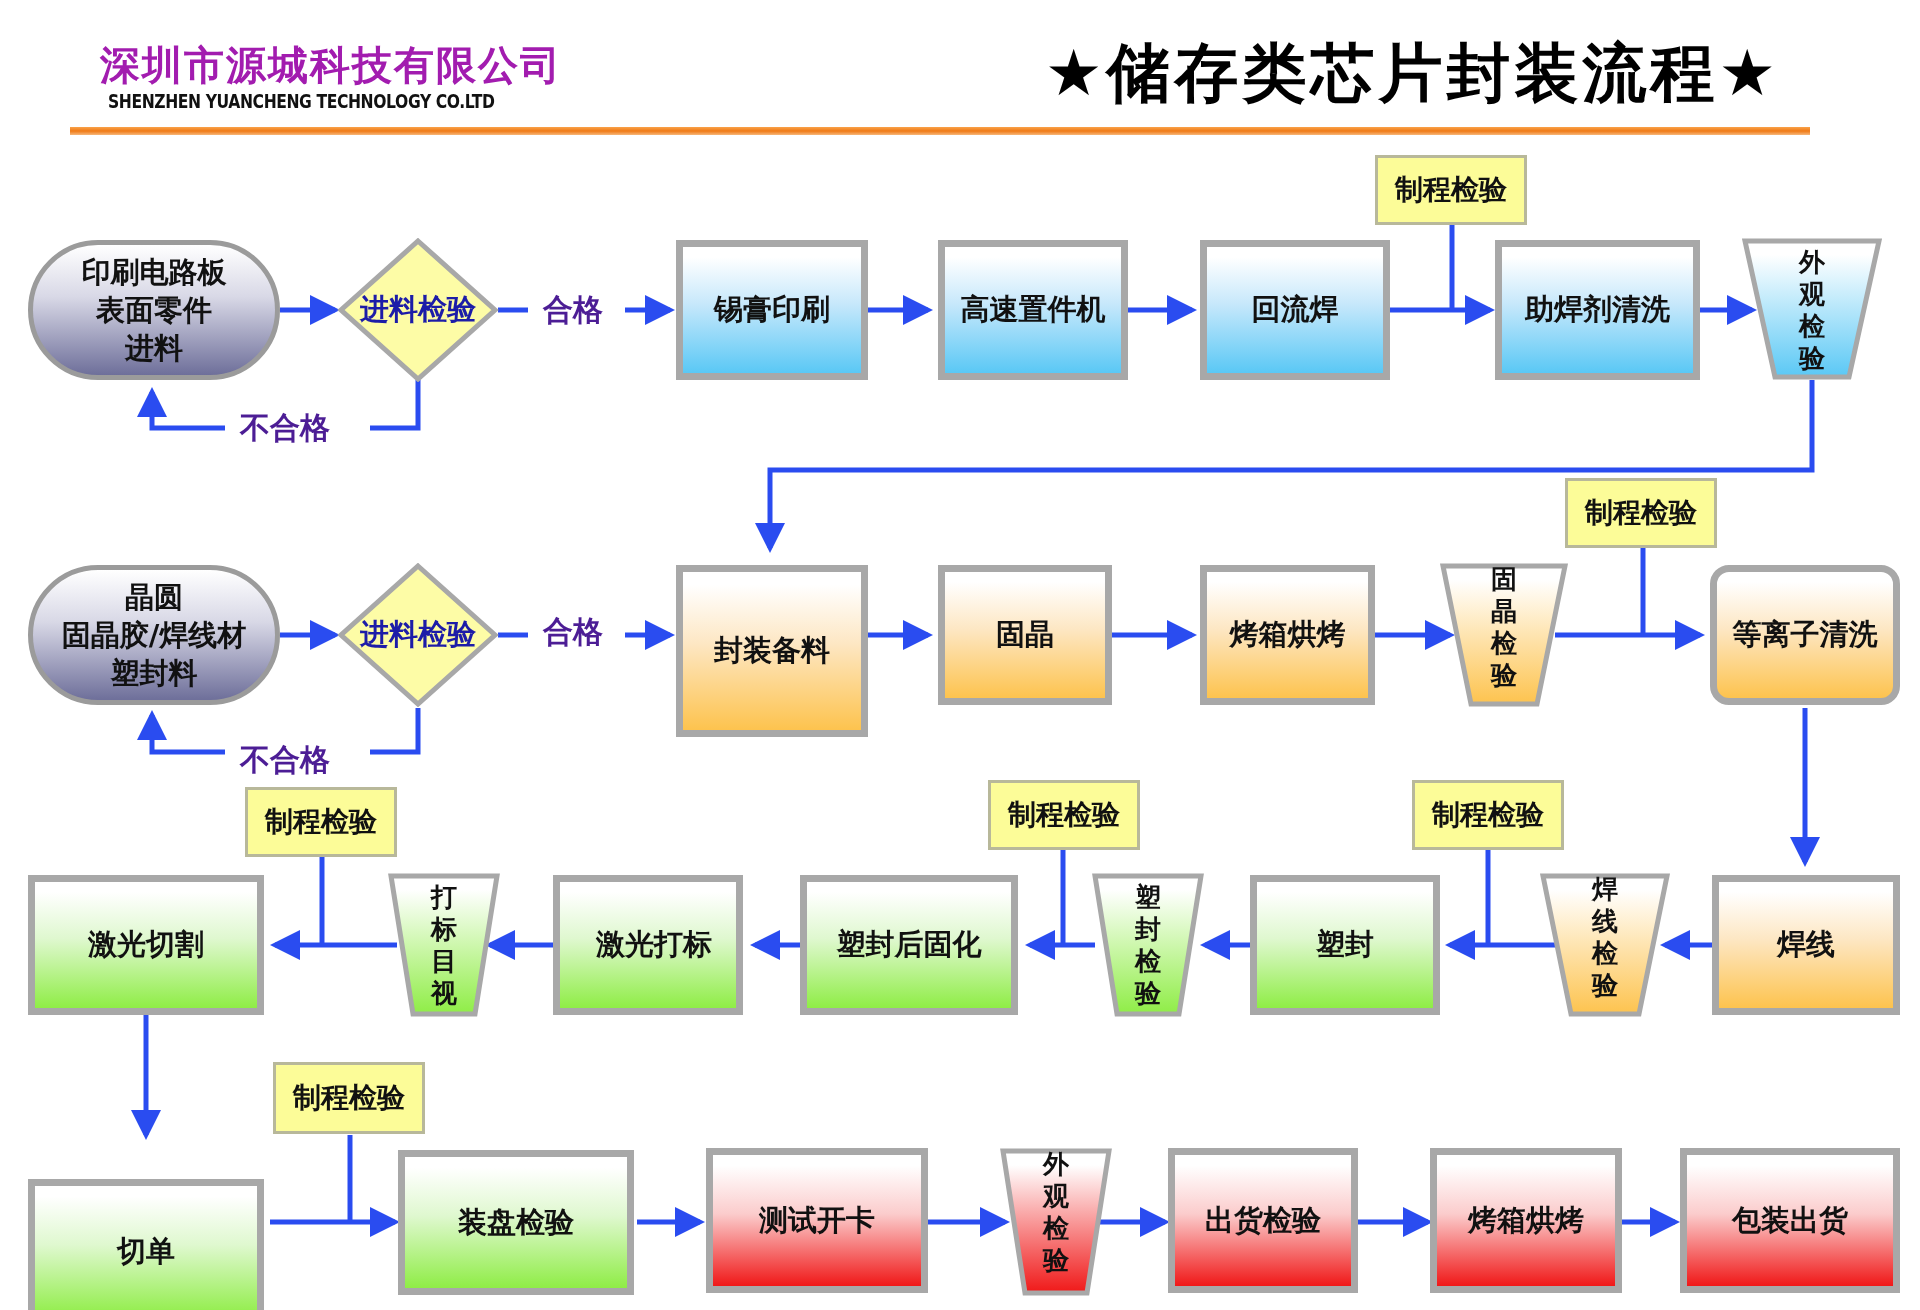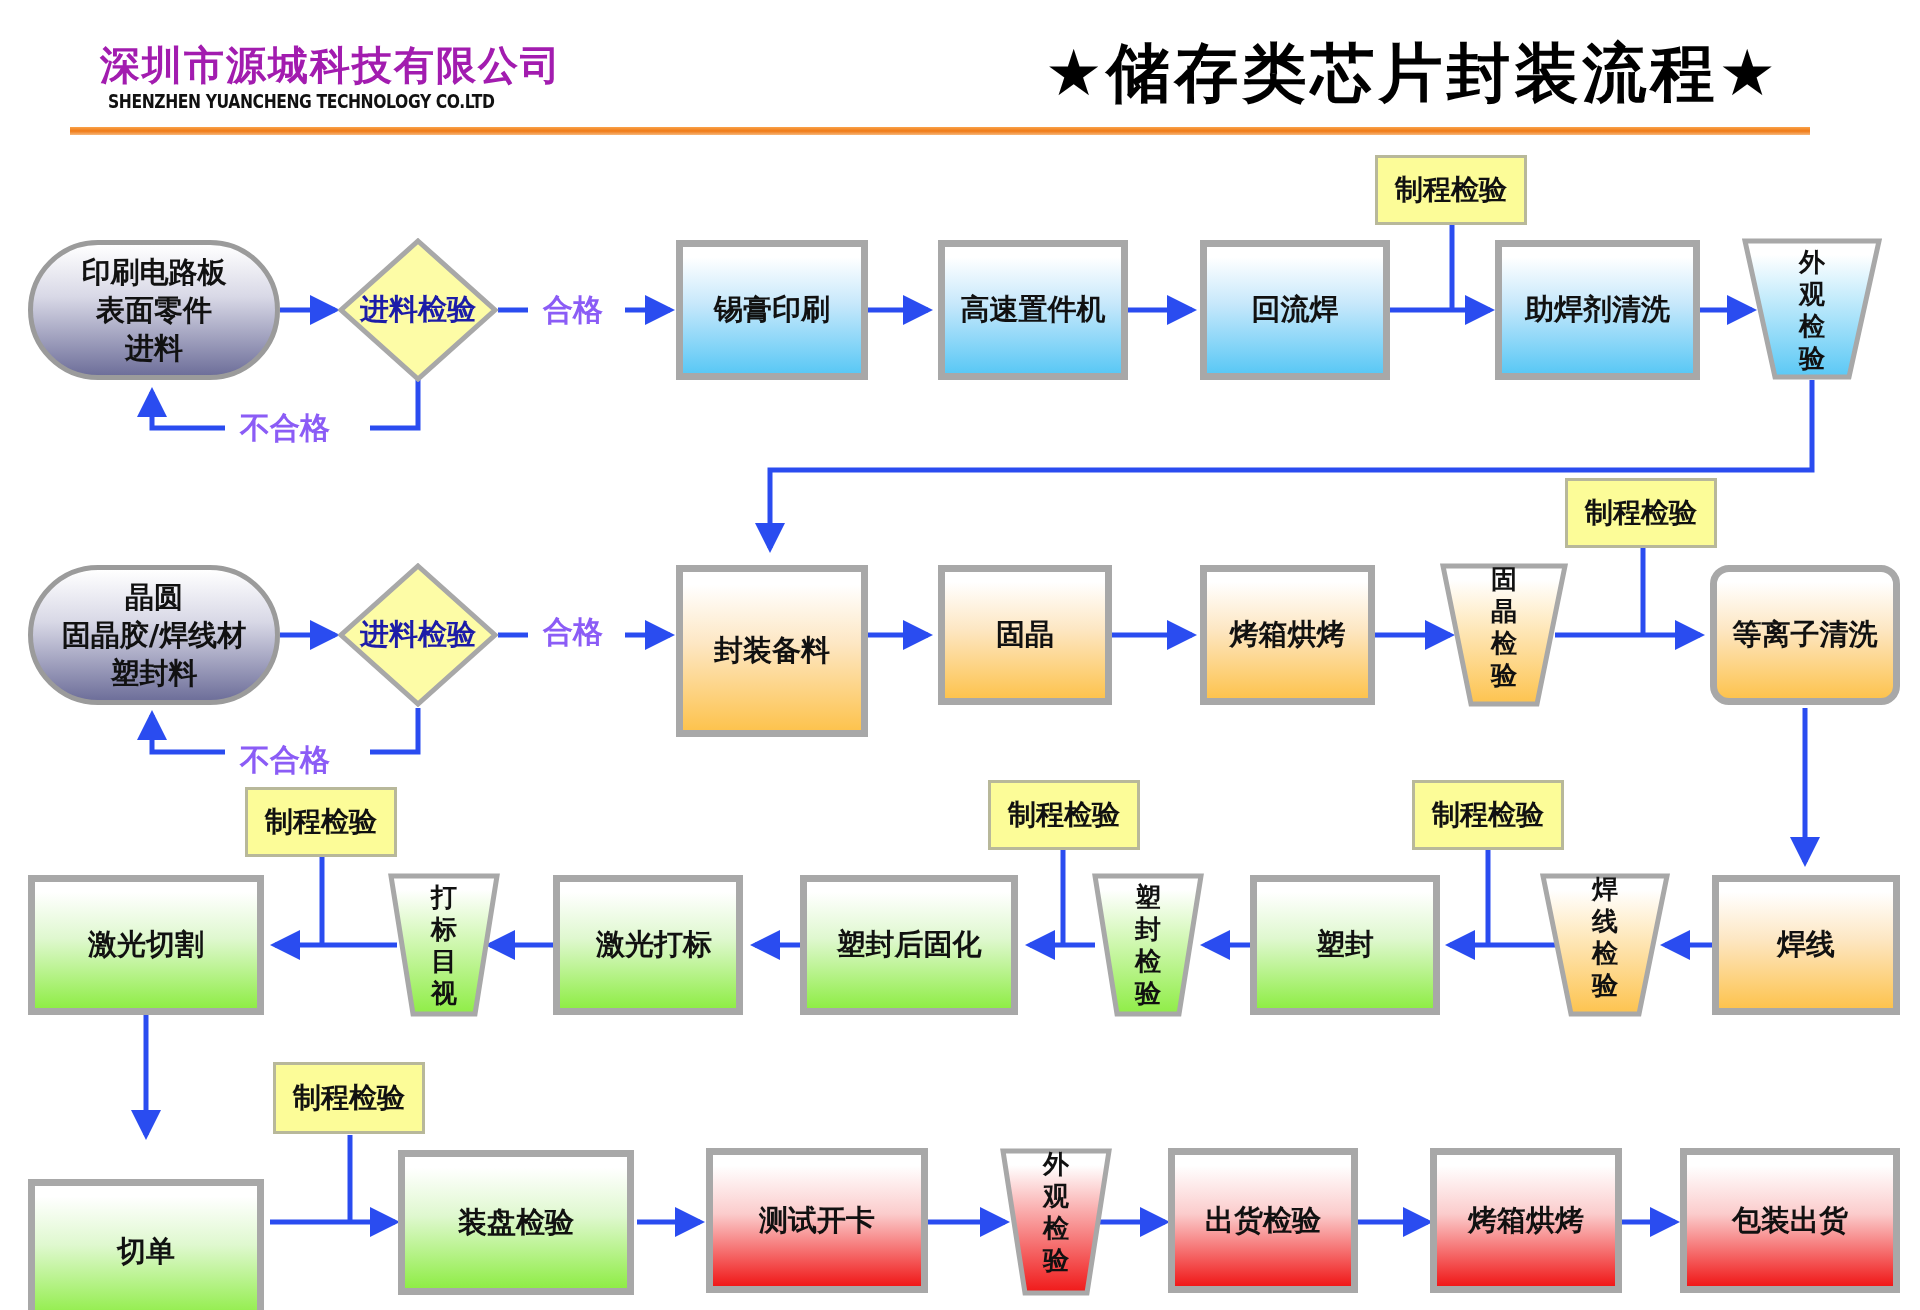--- a/index.html
+++ b/index.html
@@ -9,21 +9,21 @@
   .company-en{left:108px;top:90px;font-size:19px;font-weight:bold;color:#111;letter-spacing:-0.5px;transform:scaleX(0.82);transform-origin:left;}
   .title{left:1045px;top:30px;font-size:64px;font-weight:bold;color:#000;letter-spacing:4px;}
   .rule{left:70px;top:127px;width:1740px;height:8px;background:linear-gradient(#f9a24a,#f07a16 50%,#f7b77a);}
   .box{position:absolute;box-sizing:border-box;border:7px solid #a8a8a8;display:flex;align-items:center;justify-content:center;font-size:29px;font-weight:bold;color:#111;text-align:center;}
   .blue{background:linear-gradient(#ffffff 8%,#c7e8fb 45%,#5ac8f5 100%);}
   .orange{background:linear-gradient(#ffffff 8%,#fde7c4 45%,#fdc34e 100%);}
   .green{background:linear-gradient(#ffffff 8%,#dff8cf 45%,#8fed46 100%);}
   .red{background:linear-gradient(#ffffff 8%,#fbcccc 45%,#f01818 100%);}
   .pill{position:absolute;box-sizing:border-box;border:5px solid #9b9b9b;border-radius:70px;background:linear-gradient(#ffffff 0%,#d8d8e6 40%,#6e6f9a 100%);display:flex;align-items:center;justify-content:center;text-align:center;font-size:29px;font-weight:bold;color:#111;line-height:38px;white-space:pre-line;}
   .note{position:absolute;box-sizing:border-box;border:3px solid #b8b89a;background:#fcfc98;display:flex;align-items:center;justify-content:center;font-size:28px;font-weight:bold;color:#111;}
-  .label{position:absolute;font-size:30px;font-weight:bold;color:#8b5cf6;}
+  .label{position:absolute;font-size:30px;font-weight:bold;color:#4c1d95;}
   .trap{position:absolute;}
   .trap svg{position:absolute;left:0;top:0;}
   .trap .vt{position:absolute;left:0;right:0;top:8px;bottom:0;display:flex;flex-direction:column;align-items:center;justify-content:flex-start;font-size:26px;font-weight:bold;color:#111;line-height:32px;}
   .diamond{position:absolute;}
   .diamond .dt{position:absolute;left:0;right:0;top:0;bottom:0;display:flex;align-items:center;justify-content:center;font-size:29px;font-weight:bold;color:#1c1ca8;}
   #wires{position:absolute;left:0;top:0;}
 </style>
 </head>
 <body>
 

